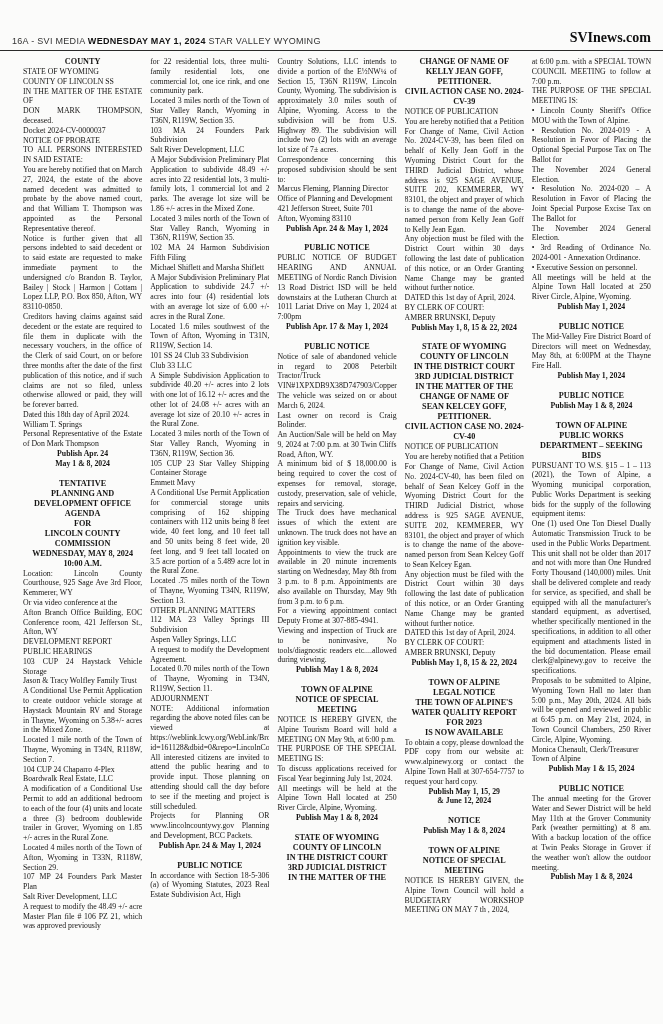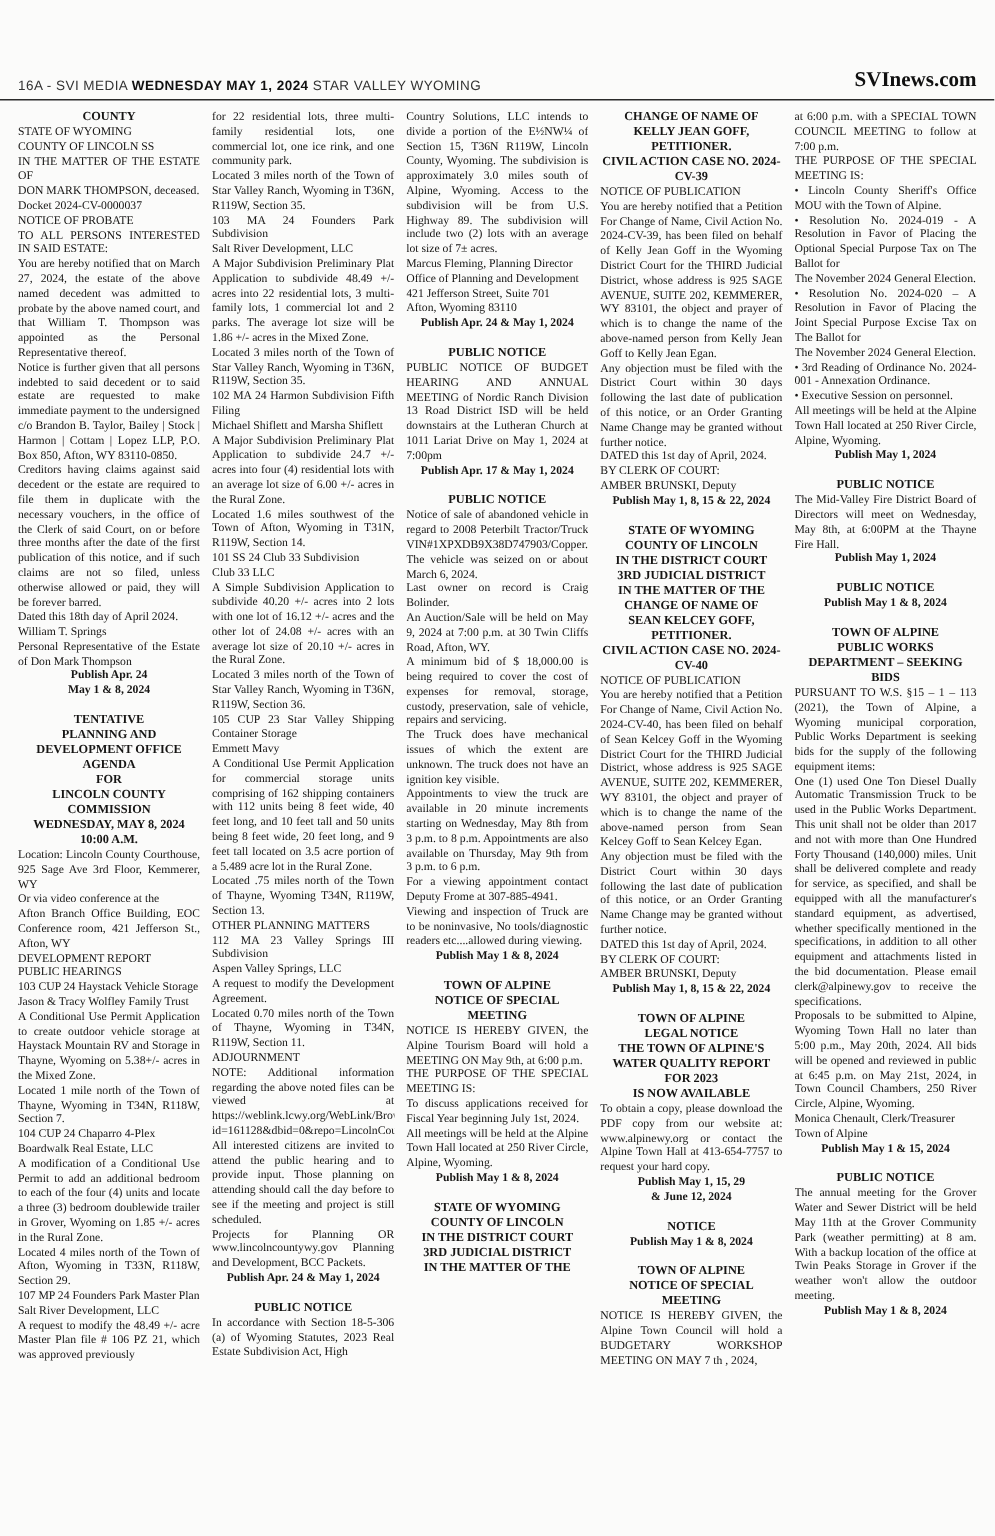--- a/index.html
+++ b/index.html
@@ -4,23 +4,23 @@
 <style>
   * { margin:0; padding:0; box-sizing:border-box; }
   html,body { width:663px; height:1024px; background:#fbfbfa; overflow:hidden; }
   body { font-family:"Liberation Serif", serif; color:#161514; }
   .masthead {
     display:flex; justify-content:space-between; align-items:flex-end;
     padding:30px 12px 4px 12px; border-bottom:1.5px solid #2a2a2a;gap:36px;
   }
   .mast-left { font-family:"Liberation Sans", sans-serif; font-size:9px; letter-spacing:.3px; color:#333; }
   .mast-left b { color:#111; }
-  .mast-right { font-family:"Liberation Serif", serif; font-weight:bold; font-size:14px; color:#111;margin-top:16px; }
+  .mast-right { font-family:"Liberation Serif", serif; font-weight:bold; font-size:14px; color:#111; }
   .cols {
-    display:flex; gap:8px; padding:6px 12px 0 12px; height:960px;
+    display:flex; gap:8px; padding:6px 12px 0 23px; height:960px;
   }
   .col {
     flex:1 1 0; overflow:hidden;
     font-size:7.8px; line-height:9.8px;
   }
   .b-heading {
     font-weight:bold; text-align:center; white-space:pre-line;
     margin-top:10px; font-size:8.2px; line-height:10px;
   }
   .col > .b-heading:first-child { margin-top:0; }
@@ -108,20 +108,21 @@
       <div class="b-para">ADJOURNMENT</div>
       <div class="b-para">NOTE: Additional information regarding the above noted files can be viewed at https://weblink.lcwy.org/WebLink/Browse.aspx?id=161128&amp;dbid=0&amp;repo=LincolnCounty</div>
       <div class="b-para">All interested citizens are invited to attend the public hearing and to provide input. Those planning on attending should call the day before to see if the meeting and project is still scheduled.</div>
       <div class="b-para">Projects for Planning OR www.lincolncountywy.gov Planning and Development, BCC Packets.</div>
       <div class="b-publish">Publish Apr. 24 &amp; May 1, 2024</div>
       <div class="b-heading">PUBLIC NOTICE</div>
       <div class="b-para">In accordance with Section 18-5-306 (a) of Wyoming Statutes, 2023 Real Estate Subdivision Act, High</div>
     </div>
   <div class="col">
       <div class="b-para">Country Solutions, LLC intends to divide a portion of the E½NW¼ of Section 15, T36N R119W, Lincoln County, Wyoming. The subdivision is approximately 3.0 miles south of Alpine, Wyoming.  Access to the subdivision will be from U.S. Highway 89.  The subdivision will include two (2) lots with an average lot size of 7± acres.</div>
+      <div class="b-para">Correspondence concerning this proposed subdivision should be sent to:</div>
       <div class="b-para">Marcus Fleming, Planning Director</div>
       <div class="b-para">Office of Planning and Development</div>
       <div class="b-para">421 Jefferson Street, Suite 701</div>
       <div class="b-para">Afton, Wyoming 83110</div>
       <div class="b-publish">Publish Apr. 24 &amp; May 1, 2024</div>
       <div class="b-heading">PUBLIC NOTICE</div>
       <div class="b-para">PUBLIC NOTICE OF BUDGET HEARING AND ANNUAL MEETING of Nordic Ranch Division 13 Road District ISD will be held downstairs at the Lutheran Church at 1011 Lariat Drive on May 1, 2024 at 7:00pm</div>
       <div class="b-publish">Publish Apr. 17 &amp; May 1, 2024</div>
       <div class="b-heading">PUBLIC NOTICE</div>
       <div class="b-para">Notice of sale of abandoned vehicle in regard to 2008 Peterbilt Tractor/Truck VIN#1XPXDB9X38D747903/Copper.</div>
@@ -177,21 +178,21 @@
       <div class="b-para">DATED this 1st day of April, 2024.</div>
       <div class="b-para">BY CLERK OF COURT:</div>
       <div class="b-para">AMBER BRUNSKI, Deputy</div>
       <div class="b-publish">Publish May 1, 8, 15 &amp; 22, 2024</div>
       <div class="b-heading">TOWN OF ALPINE
 LEGAL NOTICE
 THE TOWN OF ALPINE'S
 WATER QUALITY REPORT
 FOR 2023
 IS NOW AVAILABLE</div>
-      <div class="b-para">To obtain a copy, please download the PDF copy from our website at: www.alpinewy.org or contact the Alpine Town Hall at 413-654-7757 to request your hard copy.</div>
+      <div class="b-para">To obtain a copy, please download the PDF copy from our website at: www.alpinewy.org or contact the Alpine Town Hall at 307-654-7757 to request your hard copy.</div>
       <div class="b-publish">Publish May 1, 15, 29
 &amp; June 12, 2024</div>
       <div class="b-heading">NOTICE</div>
       <div class="b-publish">Publish May 1 &amp; 8, 2024</div>
       <div class="b-heading">TOWN OF ALPINE
 NOTICE OF SPECIAL
 MEETING</div>
       <div class="b-para">NOTICE IS HEREBY GIVEN, the Alpine Town Council will hold a BUDGETARY WORKSHOP MEETING ON MAY 7 th , 2024,</div>
     </div>
   <div class="col">

